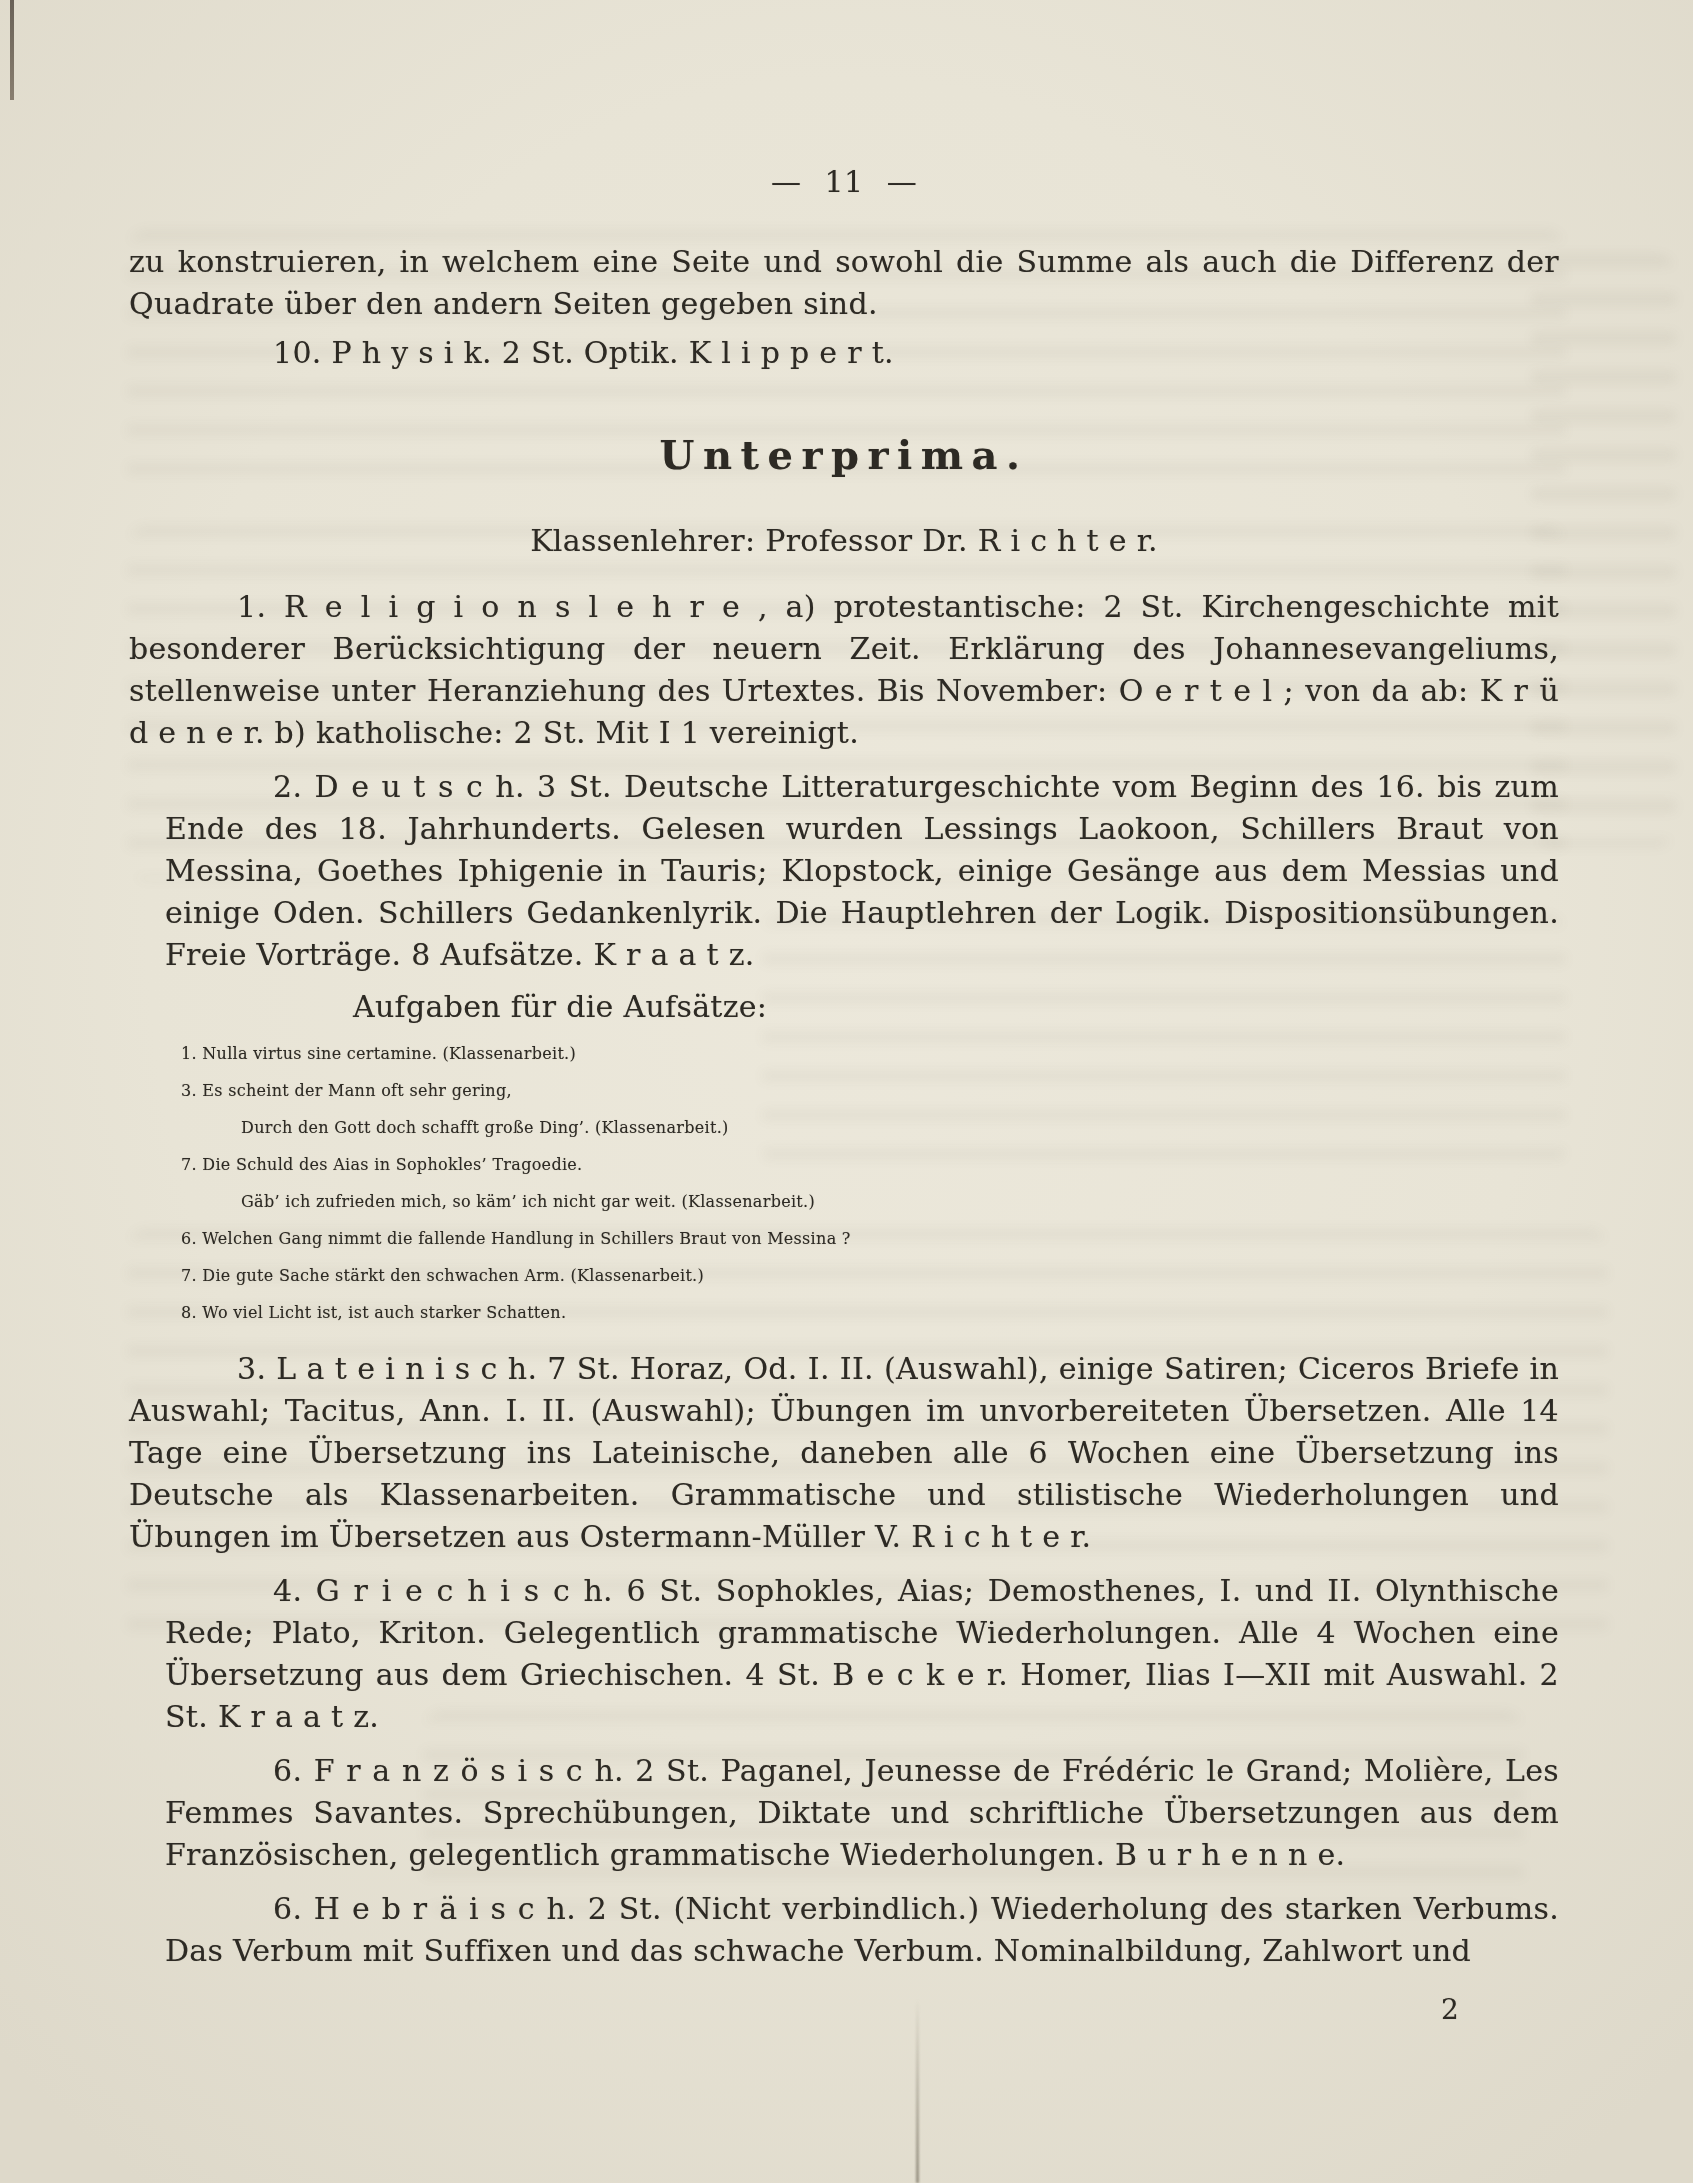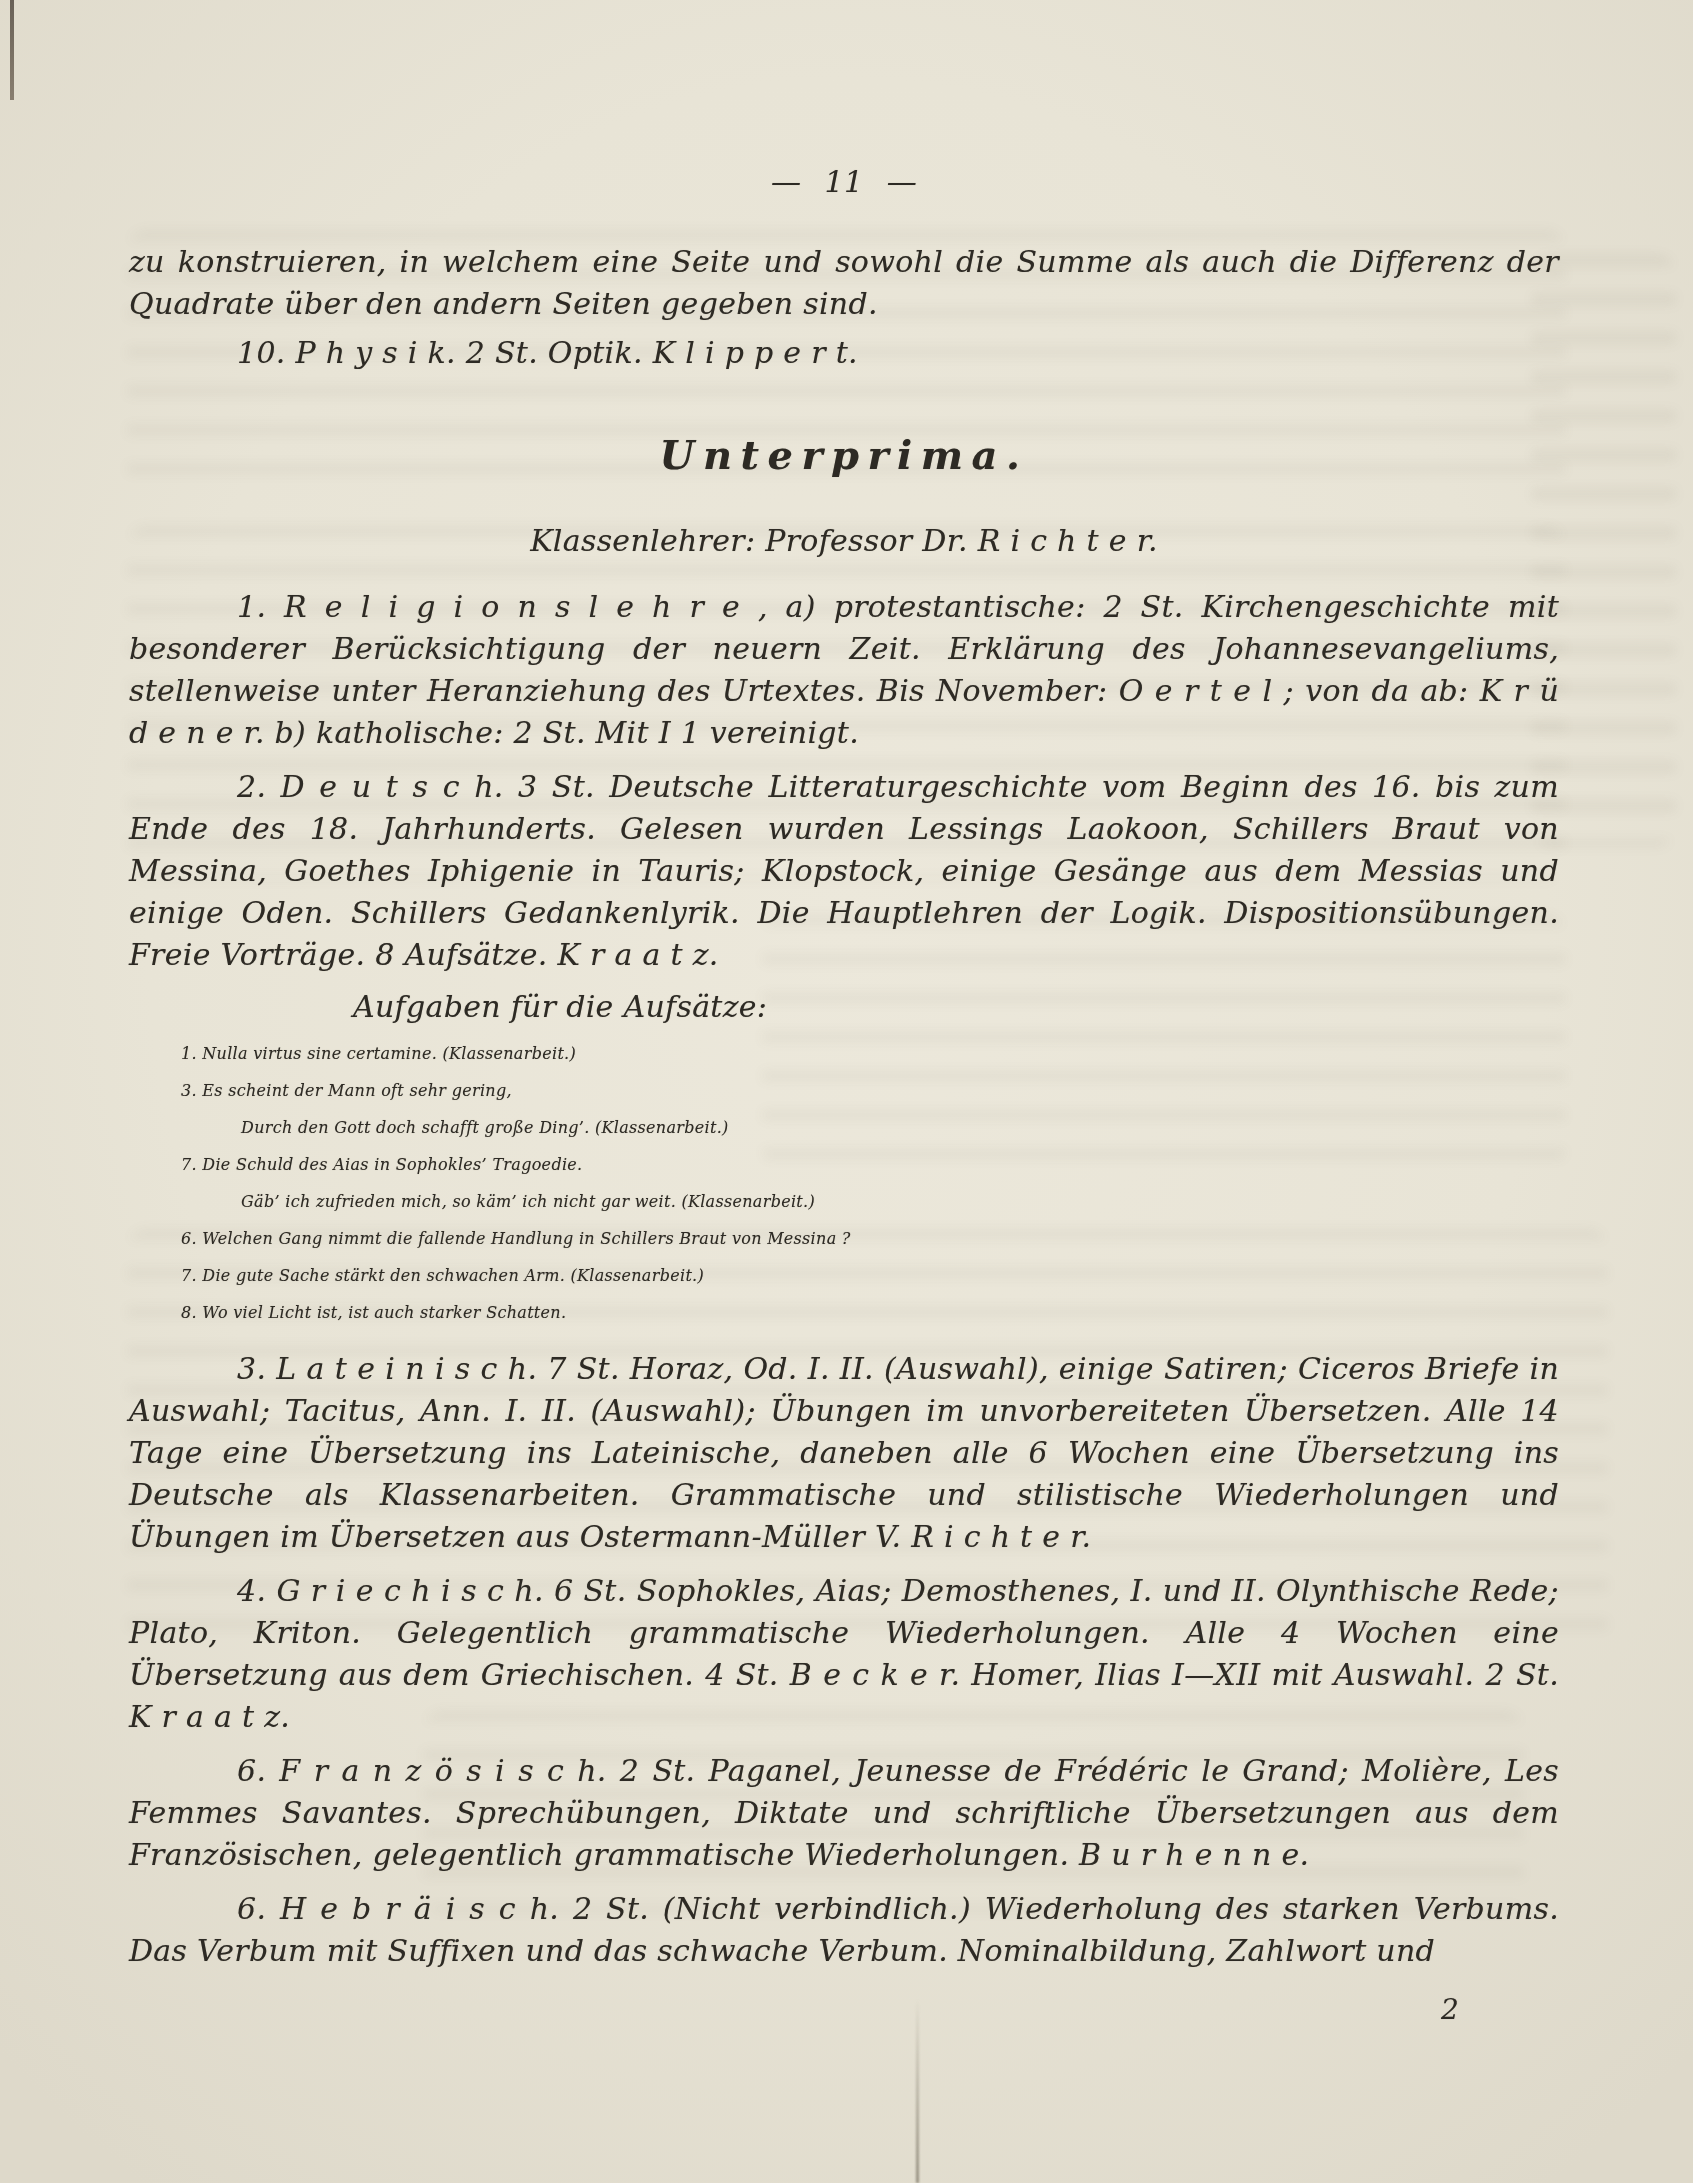--- a/index.html
+++ b/index.html
@@ -8,21 +8,20 @@
   .page {
     position: relative;
     width: 1693px;
     height: 2183px;
     margin: 0 auto;
     background: radial-gradient(ellipse 1270px 1524px at 50% 42%,
                 #ece8db 0%, #e8e4d6 55%, #ded9ca 100%);
     overflow: hidden;
     font-family: "DejaVu Serif", "Liberation Serif", serif;
     color: #2d2a24;
-    font-style: italic;
   }
 
   
   .ghost {
     position: absolute;
     background-image: repeating-linear-gradient(to bottom,
       rgba(99, 92, 76, 0.55) 0px, rgba(99, 92, 76, 0.55) 12px,
       transparent 12px, transparent 39px);
     filter: blur(6px);
     opacity: 0.10;
@@ -62,21 +61,21 @@
     text-align: center;
     word-spacing: 13.5px;
     margin-bottom: 38px;
   }
 
   .para {
     margin: 0;
     text-align: justify;
   }
   .para.indent { text-indent: 108px; }
-  .para + .para { margin-top: 6.8px; }
+  .para + .para { margin-top: 6.8px; margin-left: 36px; }
   .gap-sm { margin-top: 12px !important; }
   .gap-md { margin-top: 17px !important; }
 
   .heading {
     margin: 51px 0 36px 0;
     text-align: center;
     font-size: 40px;
     line-height: 59px;
     font-weight: bold;
     letter-spacing: 8.5px;

